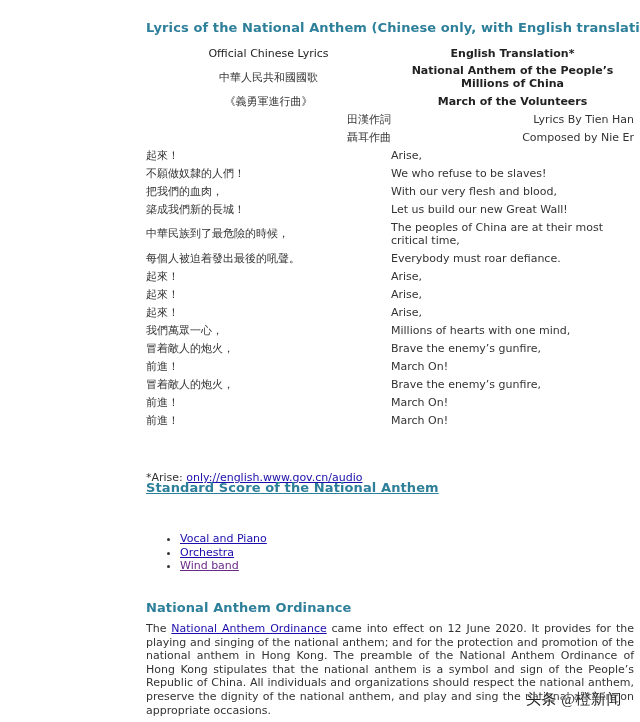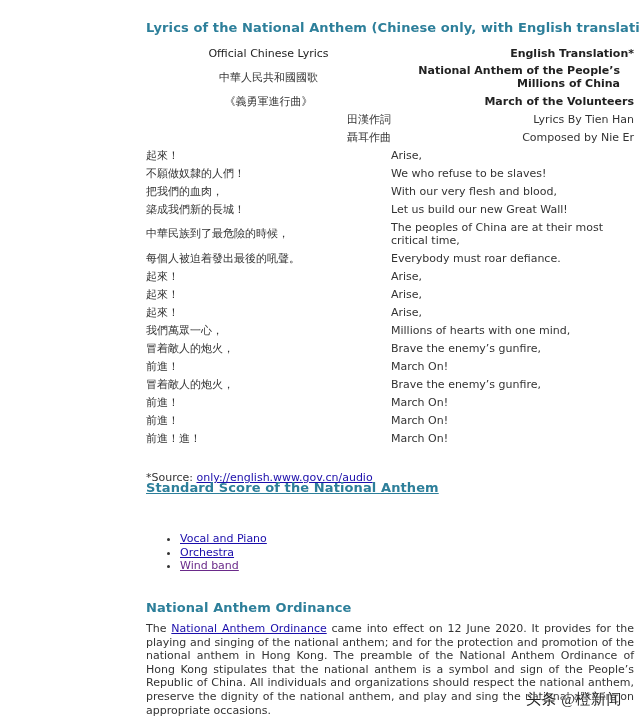--- a/index.html
+++ b/index.html
@@ -11,21 +11,21 @@
     h2 {
       margin: 0; font-size: 13px; font-weight: bold; color: #2d7f9a;
       letter-spacing: 0.1px; white-space: nowrap;
     }
     .h-main { position: absolute; top: 20px; left: 0; }
     table.lyrics { position: absolute; top: 44px; left: 0; width: 488px; border-collapse: collapse; }
     table.lyrics td { padding: 0; vertical-align: middle; font-size: 11px; line-height: 13px; }
     .col-left { width: 245px; }
     .col-right { width: 243px; }
     .th { font-weight: normal; font-size: 12px; color: #222; text-align: center; }
-    .th-right { font-weight: bold; font-size: 11.5px; color: #222; text-align: right; }
+    .th-right { font-weight: bold; font-size: 11.5px; color: #222; text-align: center; }
     .zh-c { text-align: center; font-size: 10px; color: #333; }
     .right-al { text-align: right; font-size: 10px; }
     .en-right-al { text-align: right; font-size: 11px; }
     .lyric-zh { font-size: 10px; color: #333; }
     .lyric-en { font-size: 11px; color: #333; padding-left: 0; }
     .row-18 td { height: 18px; }
     .source { position: absolute; top: 471px; left: 0; font-size: 11px; color: #333; white-space: nowrap; }
     a { color: #1a0dab; text-decoration: underline; }
     a.visited { color: #6a2a8a; margin-top: 15px; }
     .h-score { position: absolute; top: 480px; left: 0; text-decoration: underline; }
@@ -124,29 +124,25 @@
           <td class="lyric-en">Brave the enemy’s gunfire,</td>
         </tr>
     <tr class="row-18">
           <td class="lyric-zh">前進！</td>
           <td class="lyric-en">March On!</td>
         </tr>
     <tr class="row-18">
           <td class="lyric-zh">前進！</td>
           <td class="lyric-en">March On!</td>
         </tr>
-    <tr class="row-18">
-          <td class="lyric-zh">前進！進！</td>
-          <td class="lyric-en">March On!</td>
-        </tr>
   </tbody>
     </table>
 
   <div class="source">
-    <span>*Source: </span><a href="#">only://english.www.gov.cn/audio</a>
+    <span>*Arise: </span><a href="#">only://english.www.gov.cn/audio</a>
   </div>
 
   <h2 class="h-score">Standard Score of the National Anthem</h2>
   <ul class="scores">
     <li><a href="#">Vocal and Piano</a></li>
     <li><a href="#">Orchestra</a></li>
     <li><a href="#" class="visited">Wind band</a></li>
   </ul>
 
   <h2 class="h-ord">National Anthem Ordinance</h2>

